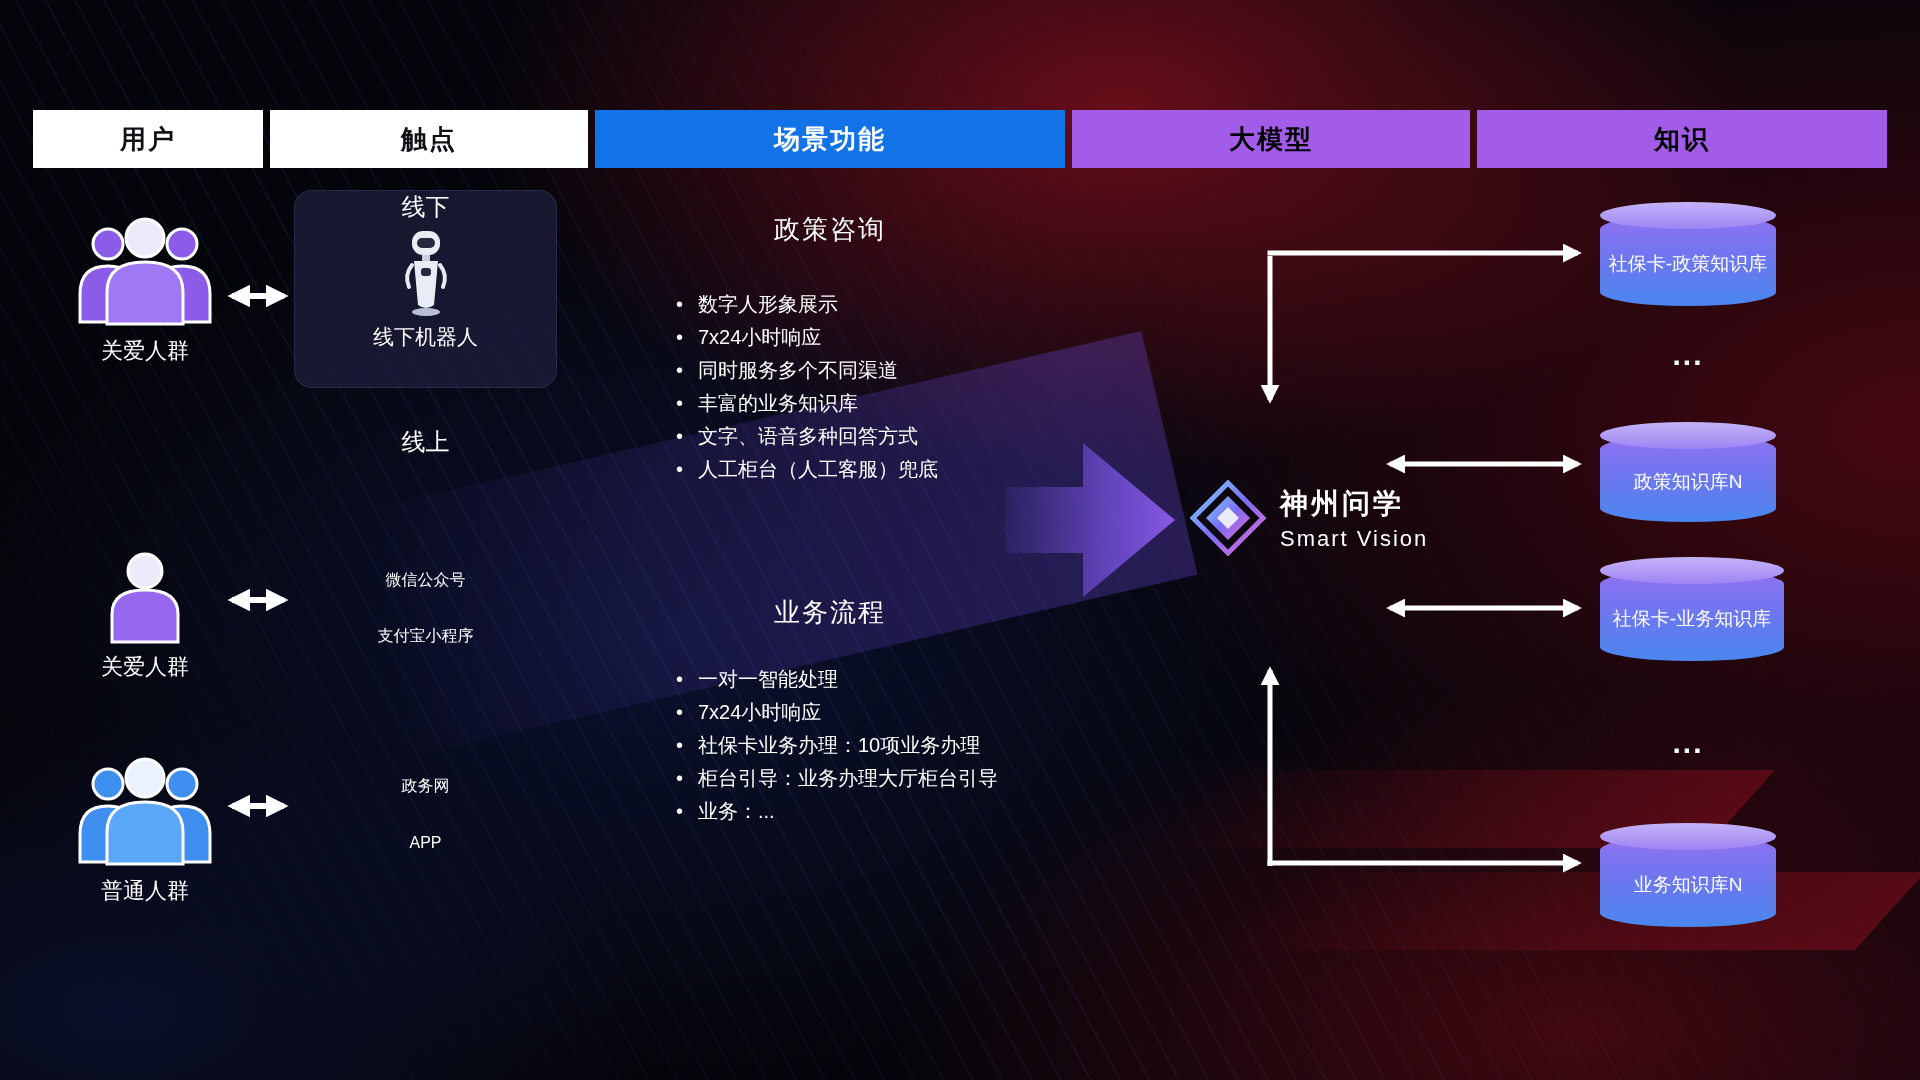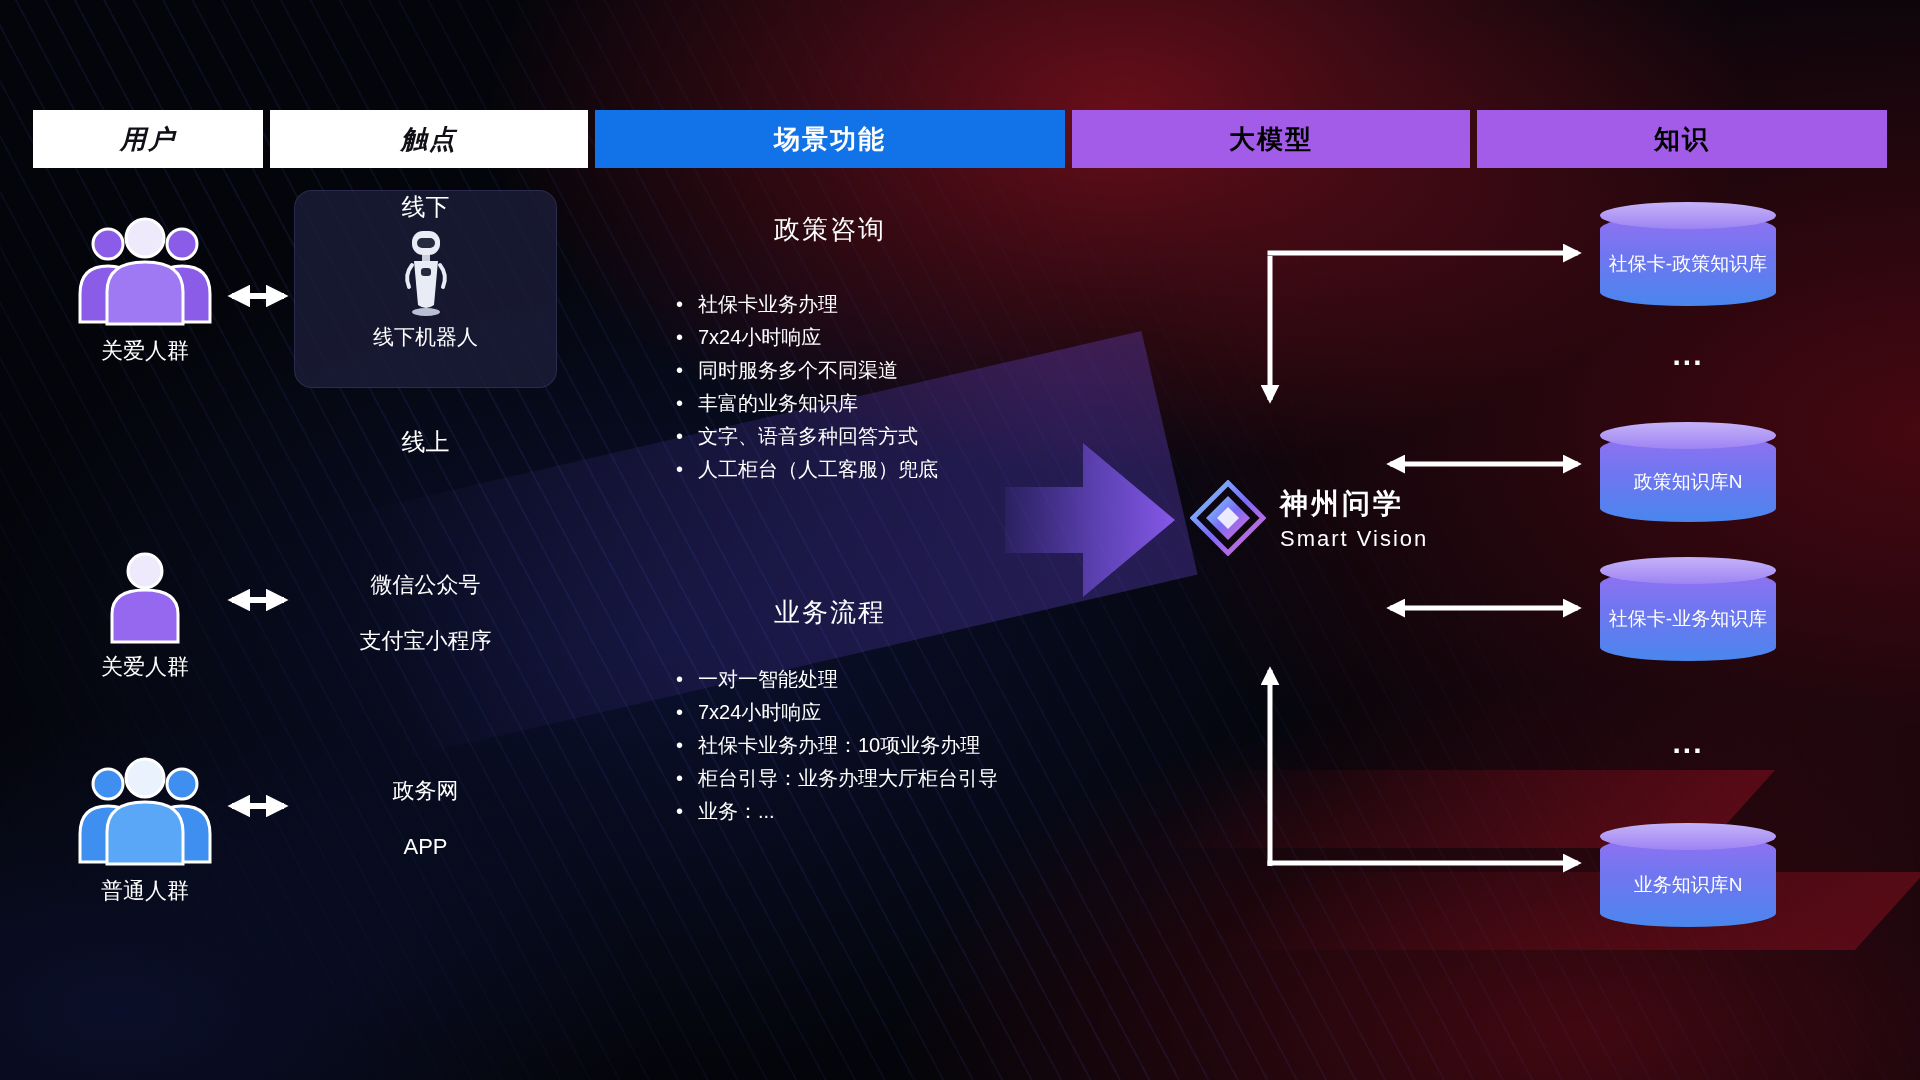--- a/index.html
+++ b/index.html
@@ -26,21 +26,21 @@
     background:linear-gradient(90deg, rgba(80,60,200,0) 0%, rgba(110,75,230,0.30) 90%);
   }
   .bg-chev { position:absolute; transform:skewX(-42deg); opacity:0.8;
     background:linear-gradient(90deg, rgba(140,15,28,0), rgba(155,16,32,0.55)); }
   .chev1 { left:1180px; top:770px; width:560px; height:78px; }
   .chev2 { left:1250px; top:872px; width:640px; height:78px; }
 
   
   .col-hdr { position:absolute; top:110px; height:58px; display:flex; align-items:center;
     justify-content:center; font-size:26px; font-weight:bold; letter-spacing:2px; }
-  .hdr-white { background:#ffffff; color:#101016;font-style:italic; }
+  .hdr-white { background:#ffffff; color:#101016; }
   .hdr-blue  { background:#1273e8; color:#fff; }
   .hdr-purple{ background:#a25ce8; color:#000000; }
   .hdr-1 { left:33px;   width:230px; }
   .hdr-2 { left:270px;  width:318px; }
   .hdr-3 { left:595px;  width:470px; }
   .hdr-4 { left:1072px; width:398px; }
   .hdr-5 { left:1477px; width:410px;font-family:Liberation Serif, serif; }
 
   
   .user-block { position:absolute; width:150px; display:flex; flex-direction:column;
@@ -50,21 +50,21 @@
   .user-3 { left:70px; top:750px; }
   .user-label { font-size:22px; color:#fff; white-space:nowrap; }
 
   
   .offline-card { position:absolute; left:294px; top:190px; width:263px; height:198px;
     background:rgba(28,30,58,0.78); border:1px solid rgba(125,135,210,0.18);
     border-radius:18px; display:flex; flex-direction:column; align-items:center;
     padding-top:0; box-sizing:border-box; }
   .offline-title { font-size:24px; margin-bottom:6px; }
   .offline-device { font-size:21px; margin-top:6px; }
-  .tp-label { position:absolute; left:294px; width:263px; text-align:center; font-size:22px; }
+  .tp-label { position:absolute; left:294px; width:263px; text-align:center; font-size:16px; }
   .tp-online { top:426px; font-size:24px; }
   .tp-wechat { top:570px; }
   .tp-alipay { top:626px; }
   .tp-gov    { top:776px; }
   .tp-app    { top:834px; }
 
   
   .scene-title { position:absolute; left:595px; width:470px; text-align:center;
     font-size:26px; letter-spacing:2px; }
   .scene-title-1 { top:212px; }
@@ -78,21 +78,21 @@
 
   
   .flow-arrow { position:absolute; left:1005px; top:425px; width:180px; height:190px; }
   .logo-wrap { position:absolute; left:1190px; top:480px; display:flex; align-items:center; gap:14px; }
   .logo-text { display:flex; flex-direction:column; }
   .model-name { font-size:28px; font-weight:bold; letter-spacing:3px; }
   .model-sub  { font-size:22px; letter-spacing:2px; margin-top:3px; }
 
   
   .cyl { position:absolute; left:1600px; width:176px; height:104px; }
-  .cyl-1 { top:202px; } .cyl-2 { top:422px; height:100px; } .cyl-3 { top:557px; } .cyl-4 { top:823px; }
+  .cyl-1 { top:202px; } .cyl-2 { top:422px; height:100px; } .cyl-3 { top:557px;padding-left:8px; } .cyl-4 { top:823px; }
   .cyl-body { position:absolute; top:13px; left:0; right:0; bottom:0;
     background:linear-gradient(180deg, #9272f2 0%, #6f76f0 45%, #4a86ee 100%);
     border-radius:50% / 14px; }
   .cyl-top { position:absolute; top:0; left:0; right:0; height:27px; border-radius:50%;
     background:linear-gradient(180deg, #c5b3f8 0%, #9d84f3 100%); }
   .cyl-label { position:absolute; top:24px; bottom:4px; left:8px; right:8px;
     display:flex; align-items:center; justify-content:center; text-align:center;
     font-size:19px; line-height:1.35; }
   .dots { position:absolute; left:1600px; width:176px; text-align:center;
     font-size:30px; font-weight:bold; letter-spacing:2px; }
@@ -165,21 +165,21 @@
   </div>
 
   <div class="tp-label tp-online">线上</div>
   <div class="tp-label tp-wechat">微信公众号</div>
   <div class="tp-label tp-alipay">支付宝小程序</div>
   <div class="tp-label tp-gov">政务网</div>
   <div class="tp-label tp-app">APP</div>
 
   <div class="scene-title scene-title-1">政策咨询</div>
   <ul class="scene-list scene-list-1">
-    <li>社保卡业务办理</li>
+    <li>数字人形象展示</li>
     <li>7x24小时响应</li>
     <li>同时服务多个不同渠道</li>
     <li>丰富的业务知识库</li>
     <li>文字、语音多种回答方式</li>
     <li>人工柜台（人工客服）兜底</li>
   </ul>
 
   <div class="scene-title scene-title-2">业务流程</div>
   <ul class="scene-list scene-list-2">
     <li>一对一智能处理</li>

